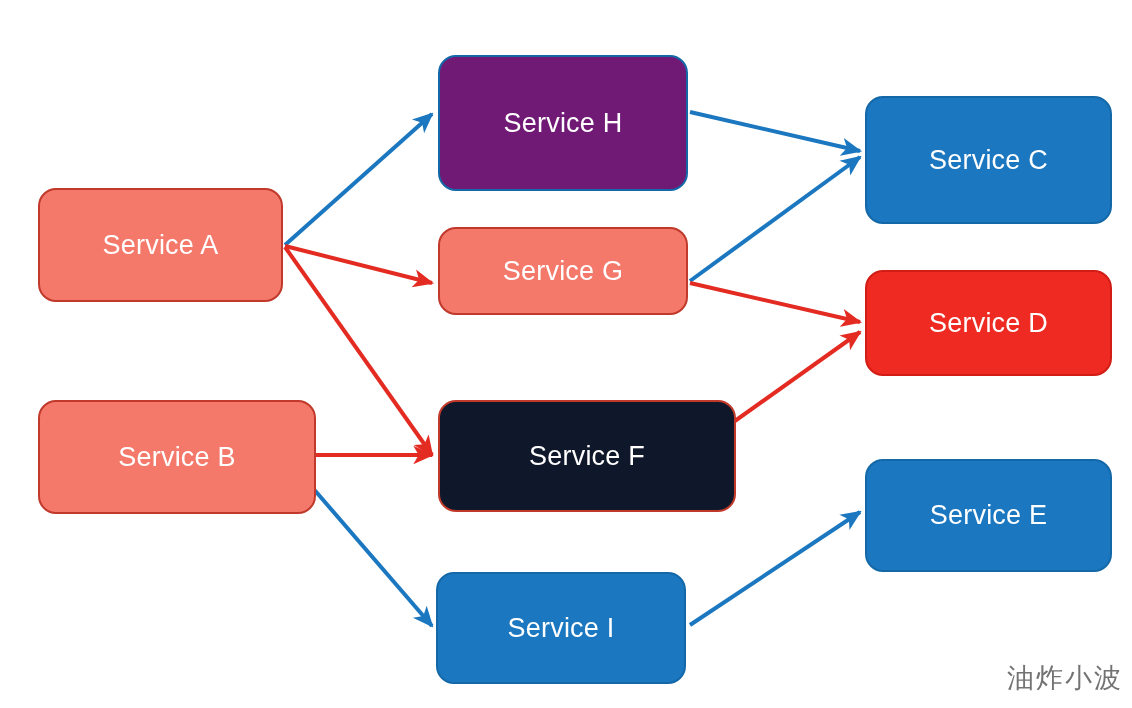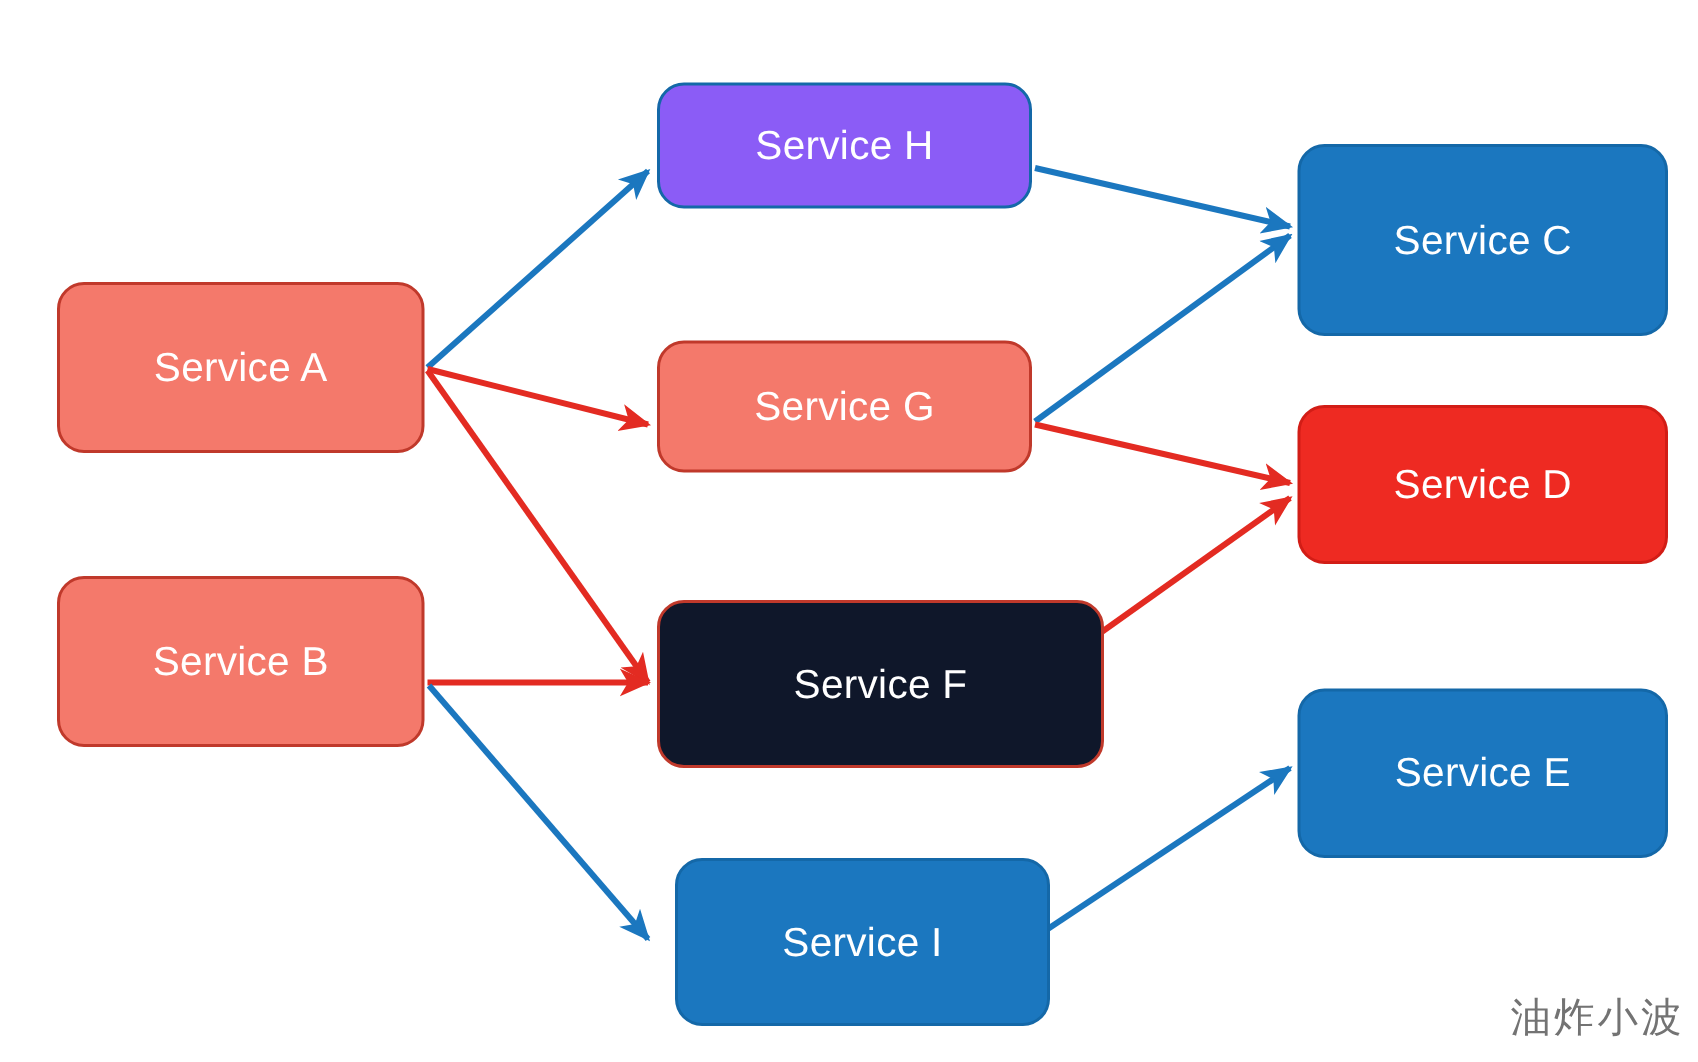--- a/index.html
+++ b/index.html
@@ -80,33 +80,33 @@
         <line x1="690" y1="283" x2="860" y2="322" stroke="#E32B22" stroke-width="4" stroke-linecap="butt" marker-end="url(#arrow-red)"></line>
         <line x1="690" y1="453" x2="860" y2="332" stroke="#E32B22" stroke-width="4" stroke-linecap="butt" marker-end="url(#arrow-red)"></line>
         <line x1="690" y1="625" x2="860" y2="512" stroke="#1B77BF" stroke-width="4" stroke-linecap="butt" marker-end="url(#arrow-blue)"></line>
       </g>
   </svg>
 
   <div id="node-layer">
       <div class="node" style="left: 38px; top: 188px; width: 245px; height: 114px; background: rgb(244, 121, 107); border-color: rgb(192, 57, 43);">
         <span class="node-label">Service A</span>
       </div>
-      <div class="node" style="left: 38px; top: 384px; width: 245px; height: 114px; background: rgb(244, 121, 107); border-color: rgb(192, 57, 43);">
+      <div class="node" style="left: 38px; top: 400px; width: 278px; height: 114px; background: rgb(244, 121, 107); border-color: rgb(192, 57, 43);">
         <span class="node-label">Service B</span>
       </div>
-      <div class="node" style="left: 438px; top: 55px; width: 250px; height: 84px; background: #8b5cf6; border-color: rgb(20, 104, 168);">
+      <div class="node" style="left: 438px; top: 55px; width: 250px; height: 136px; background: #701a75; border-color: rgb(20, 104, 168);">
         <span class="node-label">Service H</span>
       </div>
       <div class="node" style="left: 438px; top: 227px; width: 250px; height: 88px; background: rgb(244, 121, 107); border-color: rgb(192, 57, 43);">
         <span class="node-label">Service G</span>
       </div>
       <div class="node" style="left: 438px; top: 400px; width: 298px; height: 112px; background: #0f172a; border-color: rgb(192, 57, 43);">
         <span class="node-label">Service F</span>
       </div>
-      <div class="node" style="left: 450px; top: 572px; width: 250px; height: 112px; background: rgb(27, 119, 191); border-color: rgb(20, 104, 168);">
+      <div class="node" style="left: 436px; top: 572px; width: 250px; height: 112px; background: rgb(27, 119, 191); border-color: rgb(20, 104, 168);">
         <span class="node-label">Service I</span>
       </div>
       <div class="node" style="left: 865px; top: 96px; width: 247px; height: 128px; background: rgb(27, 119, 191); border-color: rgb(20, 104, 168);">
         <span class="node-label">Service C</span>
       </div>
       <div class="node" style="left: 865px; top: 270px; width: 247px; height: 106px; background: rgb(238, 42, 34); border-color: rgb(210, 29, 22);">
         <span class="node-label">Service D</span>
       </div>
       <div class="node" style="left: 865px; top: 459px; width: 247px; height: 113px; background: rgb(27, 119, 191); border-color: rgb(20, 104, 168);">
         <span class="node-label">Service E</span>

